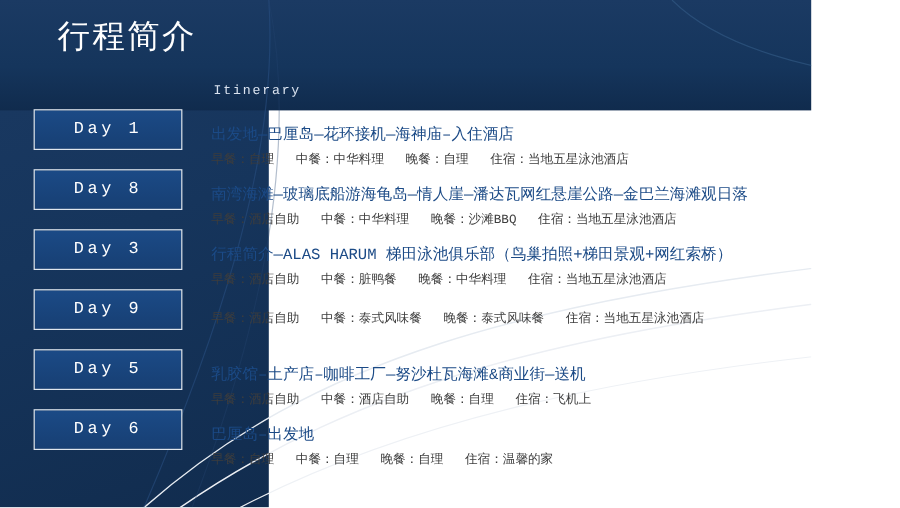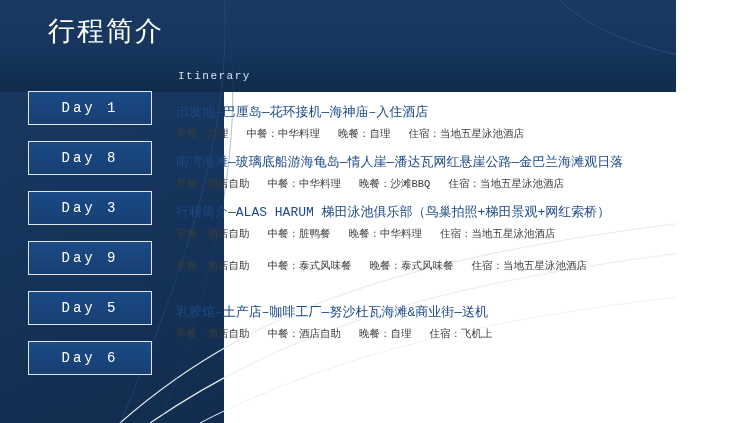--- a/index.html
+++ b/index.html
@@ -186,16 +186,22 @@
       <div class="row-body">
         <div class="route">乳胶馆–土产店–咖啡工厂—努沙杜瓦海滩&amp;商业街—送机</div>
         <div class="meals">
           <span class="seg">早餐：</span><span class="seg">酒店自助</span><span class="gap-2"></span><span class="seg">中餐：</span><span class="seg">酒店自助</span><span class="gap-2"></span><span class="seg">晚餐：</span><span class="seg">自理</span><span class="gap-2"></span><span class="seg">住宿：</span><span class="seg">飞机上</span>
         </div>
       </div>
     </div>
 
     <div class="row">
       <div class="day-chip">Day 6</div>
+      <div class="row-body">
+        <div class="route">巴厘岛–出发地</div>
+        <div class="meals">
+          <span class="seg">早餐：</span><span class="seg">自理</span><span class="gap-2"></span><span class="seg">中餐：</span><span class="seg">自理</span><span class="gap-2"></span><span class="seg">晚餐：</span><span class="seg">自理</span><span class="gap-2"></span><span class="seg">住宿：</span><span class="seg">温馨的家</span>
+        </div>
+      </div>
     </div>
 
   </div>
 </div>
 
 </body></html>

